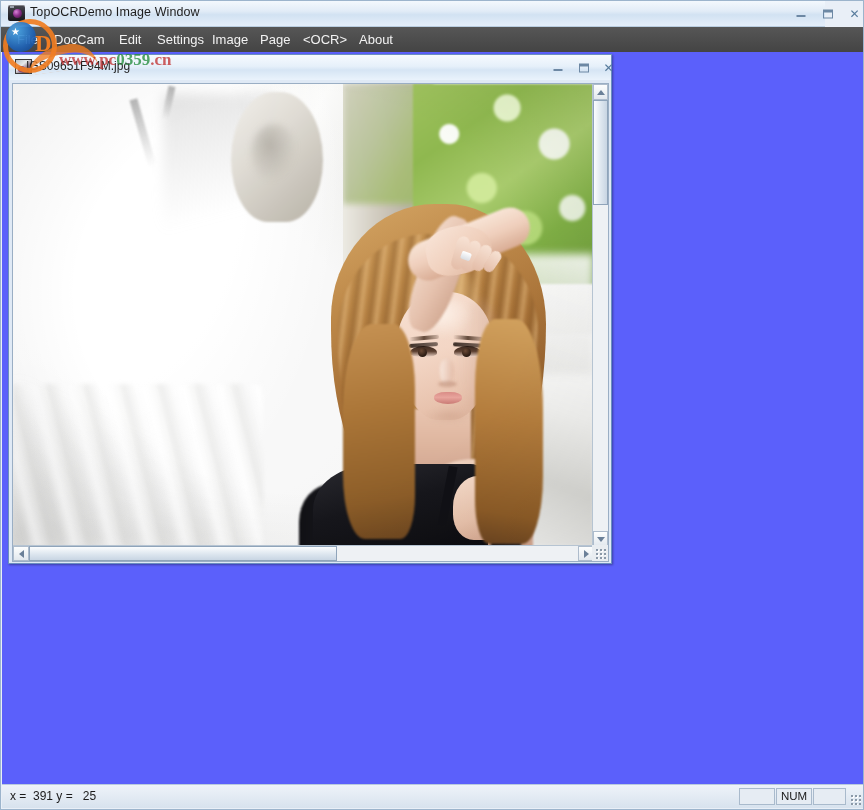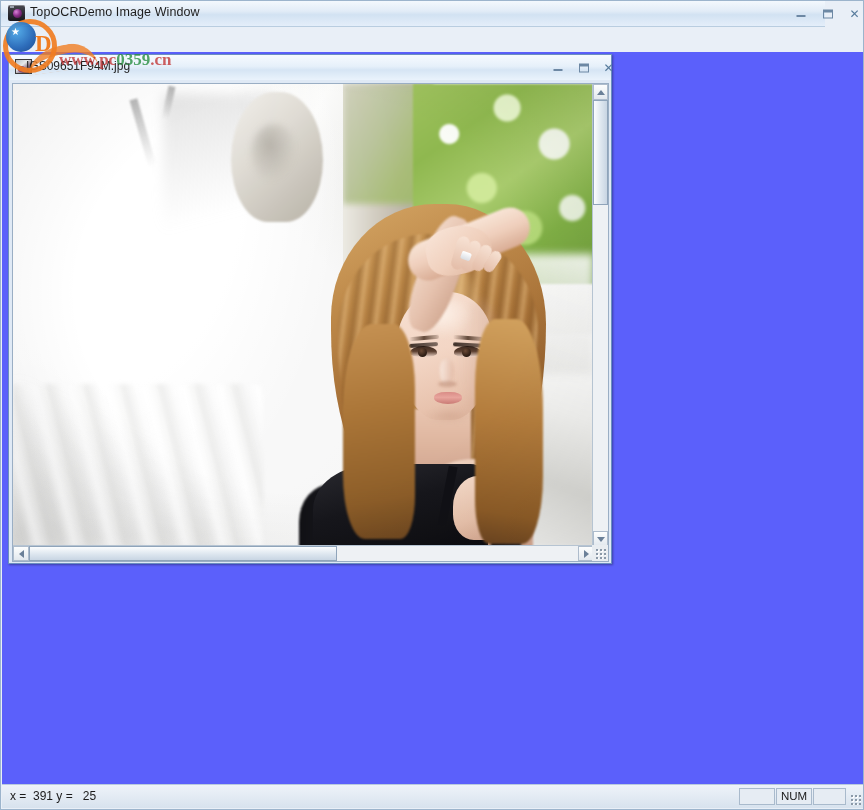--- a/index.html
+++ b/index.html
@@ -738,20 +738,30 @@
       </div>
       <div class="wbtn" style="left:813px">
         <div class="max-glyph"></div>
       </div>
       <div class="wbtn" style="left:840px">
         <span class="g">✕</span>
       </div>
     </div>
   </div>
 
+  <div id="menubar">
+    <div class="menu-item" style="left:8px">File</div>
+    <div class="menu-item" style="left:45px">DocCam</div>
+    <div class="menu-item" style="left:110px">Edit</div>
+    <div class="menu-item" style="left:148px">Settings</div>
+    <div class="menu-item" style="left:203px">Image</div>
+    <div class="menu-item" style="left:251px">Page</div>
+    <div class="menu-item" style="left:294px">&lt;OCR&gt;</div>
+    <div class="menu-item" style="left:350px">About</div>
+  </div>
 
   <div id="mdi-client">
 
     <div id="child-window">
 
       <div id="child-titlebar">
         <div id="child-icon">
           <div class="blob"></div>
         </div>
         <div id="child-title-text">IGS09651F94M.jpg</div>

